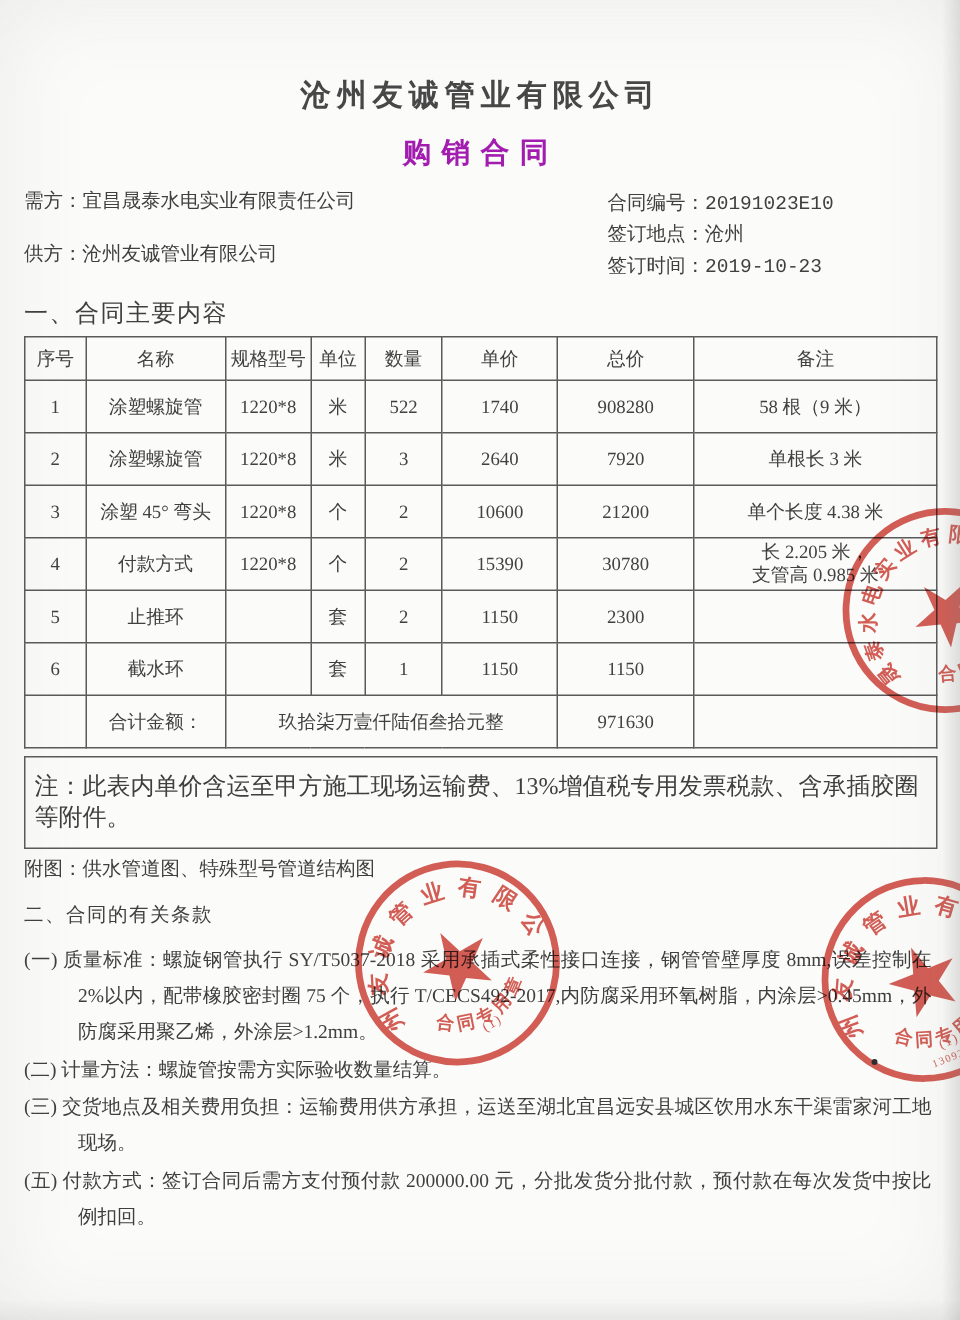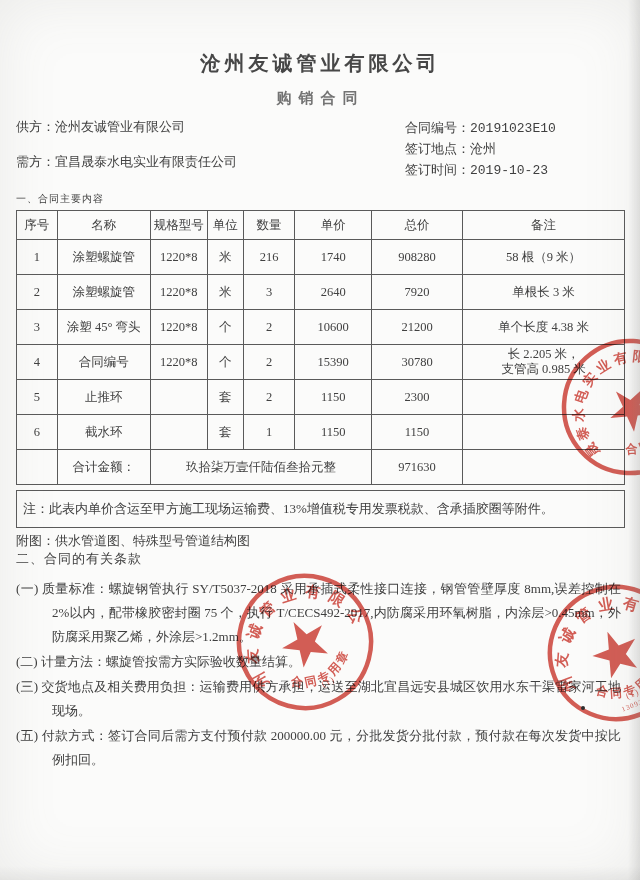--- a/index.html
+++ b/index.html
@@ -11,42 +11,42 @@
   }
   .page{position:relative;width:640px;height:880px;padding:50px 15px 0 16px;box-sizing:border-box;}
   
   .edge-right{position:absolute;top:0;right:0;width:12px;height:100%;
     background:linear-gradient(to right,rgba(120,120,120,0),rgba(120,120,120,0.18));pointer-events:none;}
   .edge-bottom{position:absolute;bottom:0;left:0;width:100%;height:14px;
     background:linear-gradient(to bottom,rgba(120,120,120,0),rgba(120,120,120,0.10));pointer-events:none;}
   .vignette{position:absolute;inset:0;box-shadow:inset 0 0 60px rgba(120,120,115,0.12);pointer-events:none;}
 
   .title{font-size:20px;font-weight:700;letter-spacing:4px;text-align:center;color:#474747;}
-  .subtitle{font-size:15px;font-weight:700;letter-spacing:7px;text-align:center;margin-top:12px;color:#737373;}
+  .subtitle{font-size:19px;font-weight:700;letter-spacing:7px;text-align:center;margin-top:12px;color:#a21caf;}
 
   .info-row{display:flex;justify-content:space-between;margin-top:10px;font-size:13px;}
   .info-left .line{margin-bottom:17px;}
   .info-right .line{line-height:21px;font-family:Liberation Mono, monospace;}
   .info-right{width:220px;}
 
-  .sec-title{font-size:10px;margin-top:4px;letter-spacing:1px;}
+  .sec-title{font-size:16px;margin-top:4px;letter-spacing:1px;}
 
   table.items{width:609px;border-collapse:collapse;margin-top:4px;table-layout:fixed;}
   table.items th,table.items td{
     border:1px solid #5a5a5a;font-size:12.5px;font-weight:normal;
     text-align:center;vertical-align:middle;padding:2px 2px;color:#414141;
   }
   table.items th{height:24px;}
   table.items td{height:30px;}
   td.prewrap{white-space:pre-line;line-height:15px;}
 
   .note-box{border:1px solid #5a5a5a;margin-top:5px;width:609px;box-sizing:border-box;
-    padding:9px 6px;font-size:13px;}
+    padding:9px 6px;font-size:16px;}
   .attach{margin-top:4px;font-size:13px;}
-  .sec2{font-size:13px;letter-spacing:1px;}
+  .sec2{margin-top:13px;font-size:13px;letter-spacing:1px;}
   .clauses{margin-top:9px;font-size:13px;}
   .clause{line-height:24px;padding-left:36px;text-indent:-36px;text-align:justify;margin:0 4px 1px 0;}
 
   .stamp{position:absolute;width:150px;height:150px;mix-blend-mode:multiply;opacity:.85;pointer-events:none;}
   .stamp svg{width:150px;height:150px;overflow:visible;}
   .stamp-a{left:555px;top:332px;transform:rotate(-42deg);}
   .stamp-b{left:230px;top:567px;transform:rotate(-30deg);}
   .stamp-c{left:541px;top:578px;transform:rotate(-22deg);}
   .stamp text{fill:#cf4239;}
   .stamp circle{stroke:#cf4239;}
@@ -63,24 +63,24 @@
 <body>
 
 <div class="page">
 
   <div class="title">沧州友诚管业有限公司</div>
   <div class="subtitle">购销合同</div>
 
   <div class="info-row">
     <div class="info-left">
       <div class="line">
+        <span>需方：</span><span>宜昌晟泰水电实业有限责任公司</span>
+      </div>
+      <div class="line">
         <span>供方：</span><span>沧州友诚管业有限公司</span>
-      </div>
-      <div class="line">
-        <span>需方：</span><span>宜昌晟泰水电实业有限责任公司</span>
       </div>
     </div>
     <div class="info-right">
       <div class="line">
         <span>合同编号：</span><span>20191023E10</span>
       </div>
       <div class="line">
         <span>签订地点：</span><span>沧州</span>
       </div>
       <div class="line">
@@ -111,21 +111,21 @@
       <th>数量</th>
       <th>单价</th>
       <th>总价</th>
       <th>备注</th>
     </tr>
     <tr>
       <td>1</td>
       <td>涂塑螺旋管</td>
       <td>1220*8</td>
       <td>米</td>
-      <td>216</td>
+      <td>522</td>
       <td>1740</td>
       <td>908280</td>
       <td>58 根（9 米）</td>
     </tr>
     <tr>
       <td>2</td>
       <td>涂塑螺旋管</td>
       <td>1220*8</td>
       <td>米</td>
       <td>3</td>
@@ -138,21 +138,21 @@
       <td>涂塑 45° 弯头</td>
       <td>1220*8</td>
       <td>个</td>
       <td>2</td>
       <td>10600</td>
       <td>21200</td>
       <td>单个长度 4.38 米</td>
     </tr>
     <tr>
       <td>4</td>
-      <td>合同编号</td>
+      <td>付款方式</td>
       <td>1220*8</td>
       <td>个</td>
       <td>2</td>
       <td>15390</td>
       <td>30780</td>
       <td class="prewrap">长 2.205 米，
 支管高 0.985 米</td>
     </tr>
     <tr>
       <td>5</td>

